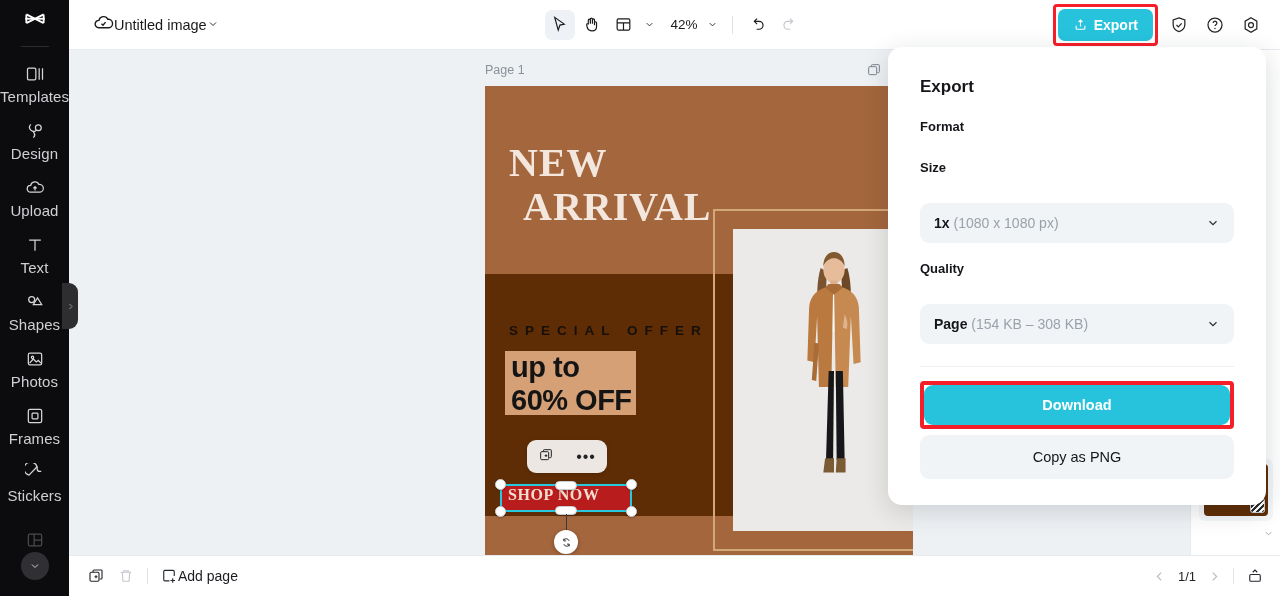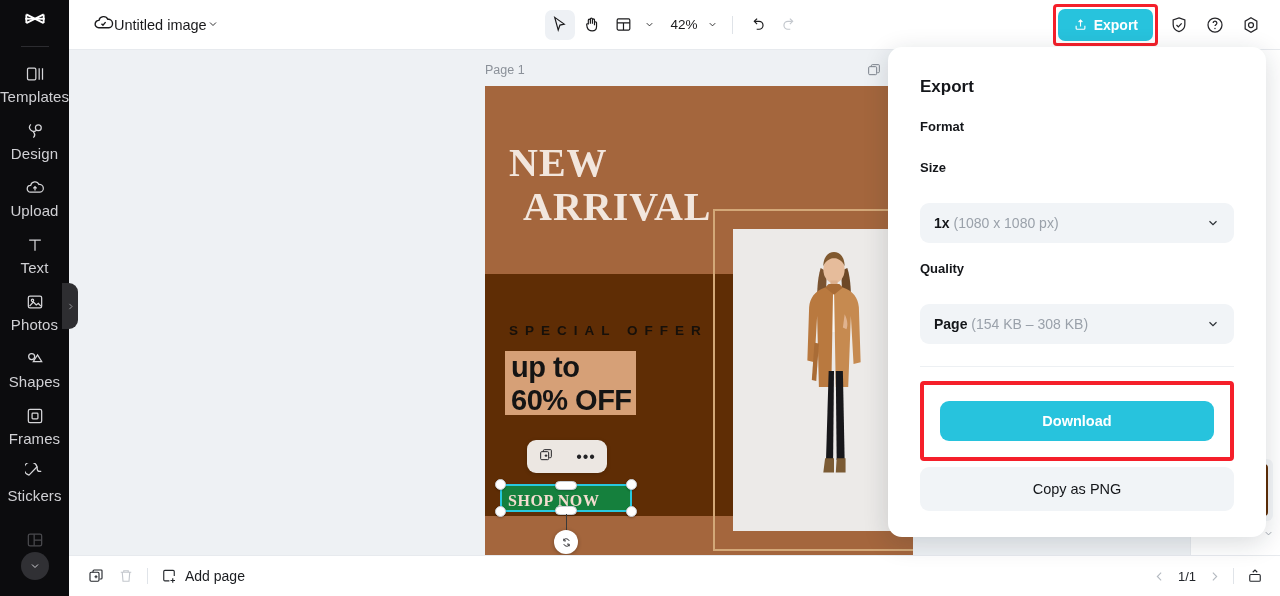--- a/index.html
+++ b/index.html
@@ -143,21 +143,21 @@
     box-shadow: 0 1px 4px rgba(0,0,0,.18); z-index: 12;
   }
   .mini-toolbar svg { width: 16px; height: 16px; stroke: #232326; fill: none; stroke-width: 1.5; }
   .mini-toolbar .dots2 { color: #232326; font-size: 16px; line-height: 6px; letter-spacing: 1px; }
 
   
   .sel-box {
     position: absolute; left: 431px; top: 434px; width: 132px; height: 28px;
     border: 2px solid #28c8de; z-index: 12;
   }
-  .sel-fill { position: absolute; inset: 0; background: #15803d; display: flex; align-items: flex-end; }
+  .sel-fill { position: absolute; inset: 0; background: #b91c1c; display: flex; align-items: flex-start; }
   .sel-fill span {
     font-family: "Liberation Serif", serif; font-weight: bold;
     font-size: 16px; letter-spacing: .6px; color: #f3ddd0; padding-left: 6px;
   }
   .hdl { position: absolute; background: #fff; border: 1px solid #c9ced4; border-radius: 50%;
          width: 11px; height: 11px; box-shadow: 0 1px 2px rgba(0,0,0,.22); }
   .hdl.tl { left: -7px; top: -7px; } .hdl.tr { right: -7px; top: -7px; }
   .hdl.bl { left: -7px; bottom: -7px; } .hdl.br { right: -7px; bottom: -7px; }
   .hdl.t, .hdl.b { width: 22px; height: 9px; border-radius: 5px; left: 50%; margin-left: -11px; }
   .hdl.t { top: -5px; } .hdl.b { bottom: -5px; }
@@ -206,21 +206,21 @@
     height: 40px; border-radius: 9px; display: flex; align-items: center;
     justify-content: space-between; padding: 0 14px; cursor: pointer; font-size: 14px;
   }
   .ep-select.focused { border: 1.6px solid #2ec9e0; background: #fff; color: #14161a; }
   .ep-select.plain { background: #f1f4f7; color: #14161a; margin-top: 28px; }
   .ep-select .muted { color: #9aa1aa; }
   .ep-select .strong { font-weight: bold; }
   .ep-select svg { width: 14px; height: 14px; stroke: #2b2f35; fill: none; stroke-width: 2; }
   .ep-gap { height: 18px; }
   .ep-divider { height: 1px; background: #edf0f3; margin: 22px 0 0; }
-  .dl-hl { border: 4px solid #f51f2a; border-radius: 4px; padding: 16px; margin-top: 14px; }
+  .dl-hl { border: 4px solid #f51f2a; border-radius: 4px; padding: 0; margin-top: 14px; }
   .dl-btn {
     width: 100%; height: 40px; border: none; border-radius: 9px;
     background: #27c3dd; color: #fff; font-size: 14.5px; font-weight: bold; cursor: pointer;
     font-family: "Liberation Sans", sans-serif;
   }
   .copy-btn {
     width: 100%; height: 44px; border: none; border-radius: 9px; margin-top: 6px;
     background: #f1f4f7; color: #14161a; font-size: 14.5px; cursor: pointer;
     font-family: "Liberation Sans", sans-serif;
   }
@@ -229,21 +229,21 @@
   .bottombar {
     position: absolute; left: 69px; right: 0; bottom: 0; height: 41px;
     background: #fff; border-top: 1px solid #e7eaee;
     display: flex; align-items: center; z-index: 30;
   }
   .bb-left { display: flex; align-items: center; gap: 12px; padding-left: 18px; }
   .bb-ico { cursor: pointer; display: flex; align-items: center; }
   .bb-ico svg { width: 18px; height: 18px; stroke: #23262b; fill: none; stroke-width: 1.5; }
   .bb-ico.dim svg { stroke: #c3c7cd; }
   .bb-sep { width: 1px; height: 16px; background: #e0e4e9; }
-  .bb-addpage { display: flex; align-items: center; gap: 7px; cursor: pointer; font-size: 14px; color: #1a1c20; }
+  .bb-addpage { display: flex; align-items: center; cursor: pointer; font-size: 14px; color: #1a1c20; }
   .bb-right { position: absolute; right: 16px; display: flex; align-items: center; gap: 12px; }
   .pg-arrow { cursor: pointer; display: flex; }
   .pg-arrow svg { width: 13px; height: 13px; stroke: #b3b9c0; fill: none; stroke-width: 2; }
   .pg-count { font-size: 13px; color: #22252a; }
 </style>
 </head>
 <body>
 
 <div class="app">
 
@@ -292,36 +292,36 @@
         <svg viewBox="0 0 24 24">
             <path d="M5 6h14M12 6v13"></path>
           </svg>
       </span>
       <span class="lbl">Text</span>
     </div>
 
     <div class="nav-item">
       <span class="ico">
         <svg viewBox="0 0 24 24">
+            <circle cx="8" cy="9" r="3.6"></circle>
+            <path d="M15 7l5 8h-10z"></path>
+          </svg>
+      </span>
+      <span class="lbl">Shapes</span>
+    </div>
+
+    <div class="nav-item">
+      <span class="ico">
+        <svg viewBox="0 0 24 24">
             <rect x="4" y="5" width="16" height="14" rx="2"></rect>
             <circle cx="9" cy="10" r="1.4"></circle>
             <path d="M5.5 17l4.5-5 3.5 3.5 2.5-2 3 3.5"></path>
           </svg>
       </span>
       <span class="lbl">Photos</span>
-    </div>
-
-    <div class="nav-item">
-      <span class="ico">
-        <svg viewBox="0 0 24 24">
-            <circle cx="8" cy="9" r="3.6"></circle>
-            <path d="M15 7l5 8h-10z"></path>
-          </svg>
-      </span>
-      <span class="lbl">Shapes</span>
     </div>
 
     <div class="nav-item">
       <span class="ico">
         <svg viewBox="0 0 24 24">
             <rect x="4" y="4" width="16" height="16" rx="2"></rect>
             <rect x="8.5" y="8.5" width="7" height="7" rx="1"></rect>
           </svg>
       </span>
       <span class="lbl">Frames</span>

